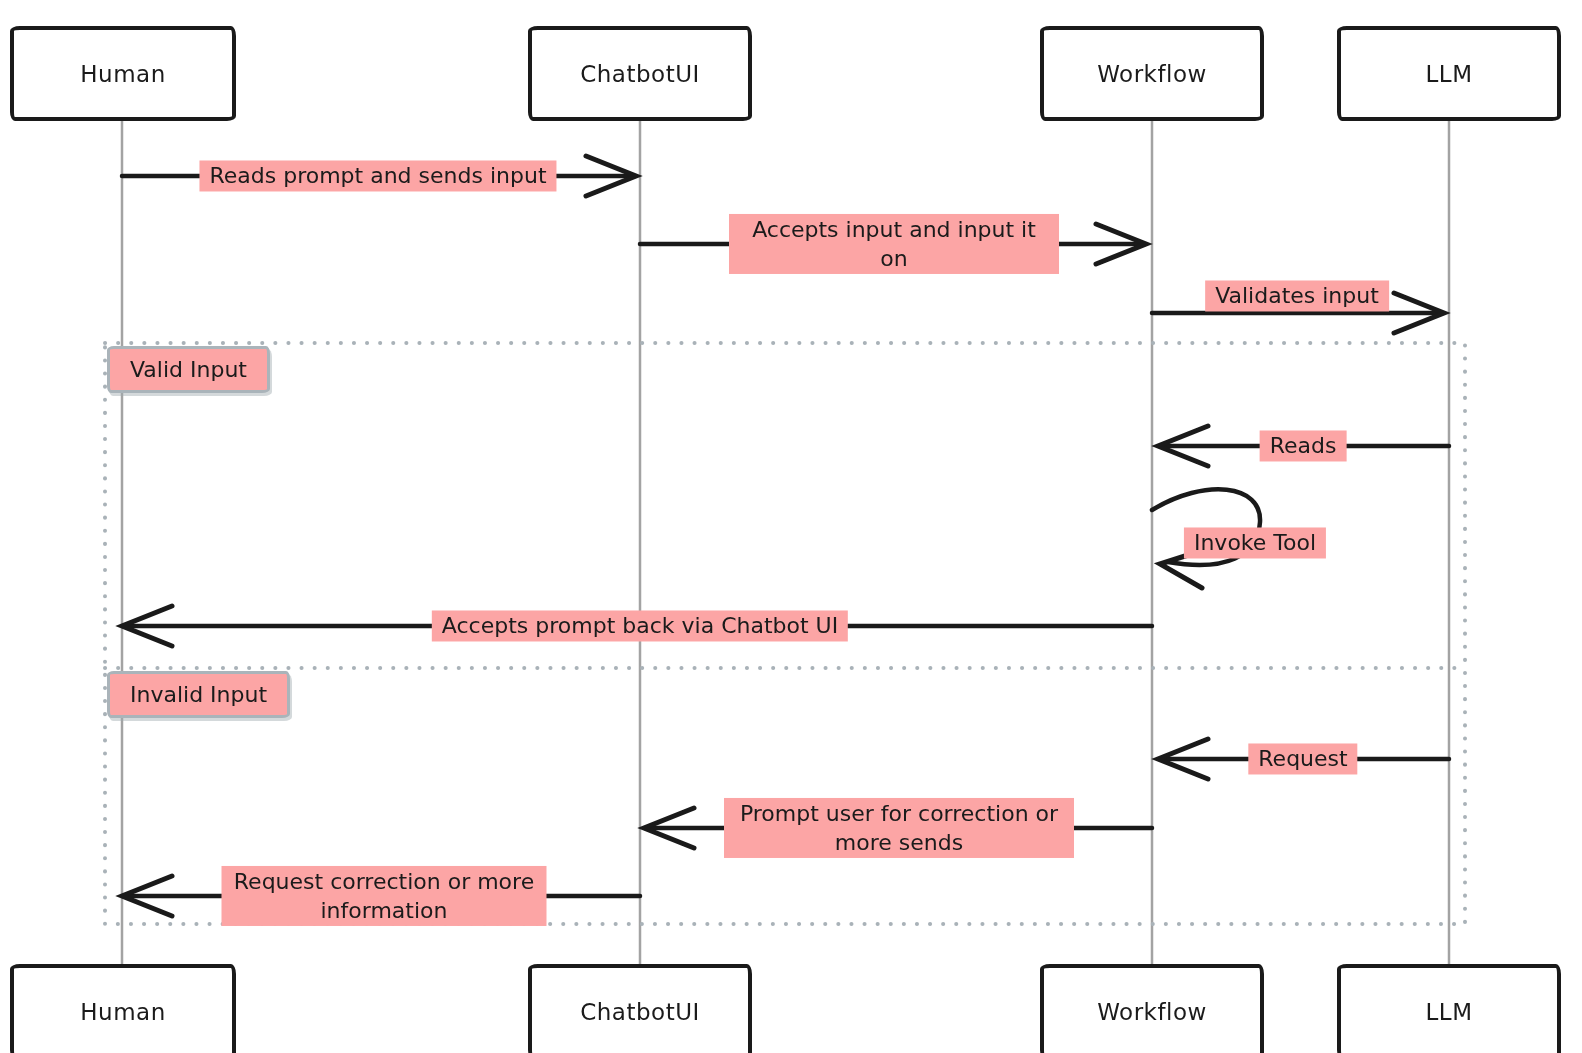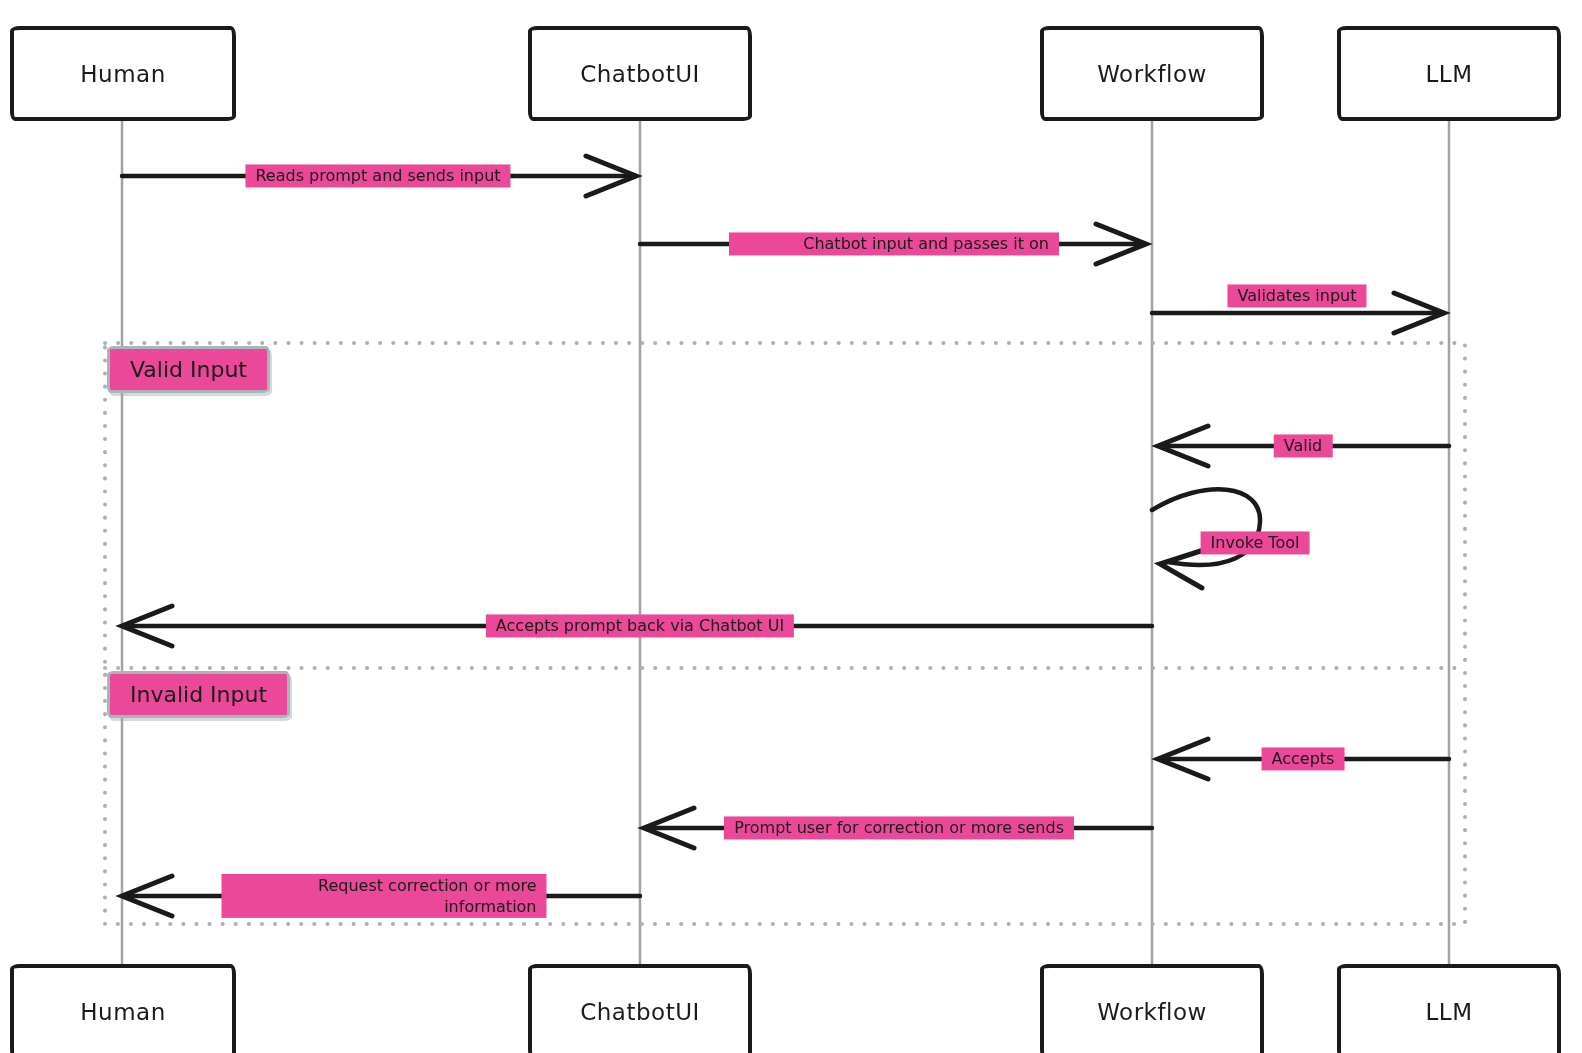--- a/index.html
+++ b/index.html
@@ -22,31 +22,31 @@
     border:4.5px solid #1a1a1a;
     border-radius:10px 5px 9px 5px / 5px 10px 5px 9px;
     display:flex;align-items:center;justify-content:center;
     box-sizing:border-box;
     font-size:23px;
     letter-spacing:0.5px;
   }
   .msg{
     position:absolute;
     transform:translate(-50%,-50%);
-    background:#ec4899;
+    background:#fca5a5;
     padding:1px 10px;
-    font-size:16px;
+    font-size:22px;
     line-height:1.32;
-    text-align:right;
+    text-align:center;
     white-space:nowrap;
   }
   .msg.wrap{white-space:normal;}
   .flabel{
     position:absolute;
-    background:#ec4899;
+    background:#fca5a5;
     border:3px solid #aab4ba;
     border-radius:7px 4px 8px 4px / 4px 8px 4px 7px;
     box-shadow:2px 3px 0 rgba(160,170,176,0.45);
     display:flex;align-items:center;justify-content:center;
     box-sizing:border-box;
     font-size:22px;
     padding:0 20px;
     height:47px;
   }
 </style>
@@ -147,23 +147,23 @@
     </div>
 
     <div class="flabel" style="left:107px; top:330px;">
       <span>Valid Input</span>
     </div>
     <div class="flabel" style="left:107px; top:655px;">
       <span>Invalid Input</span>
     </div>
 
     <div class="msg" style="left:378px;  top:160px;">Reads prompt and sends input</div>
-    <div class="msg wrap" style="left:894px; top:228px; width:310px;">Chatbot input and passes it on</div>
+    <div class="msg wrap" style="left:894px; top:228px; width:310px;">Accepts input and input it on</div>
     <div class="msg" style="left:1297px; top:280px;">Validates input</div>
-    <div class="msg" style="left:1303px; top:430px;">Valid</div>
+    <div class="msg" style="left:1303px; top:430px;">Reads</div>
     <div class="msg" style="left:1255px; top:527px;">Invoke Tool</div>
     <div class="msg" style="left:640px;  top:610px;">Accepts prompt back via Chatbot UI</div>
-    <div class="msg" style="left:1303px; top:743px;">Accepts</div>
+    <div class="msg" style="left:1303px; top:743px;">Request</div>
     <div class="msg wrap" style="left:899px; top:812px; width:330px;">Prompt user for correction or more sends</div>
     <div class="msg wrap" style="left:384px; top:880px; width:305px;">Request correction or more information</div>
   </div>
 
 </div>
 
 </body></html>

